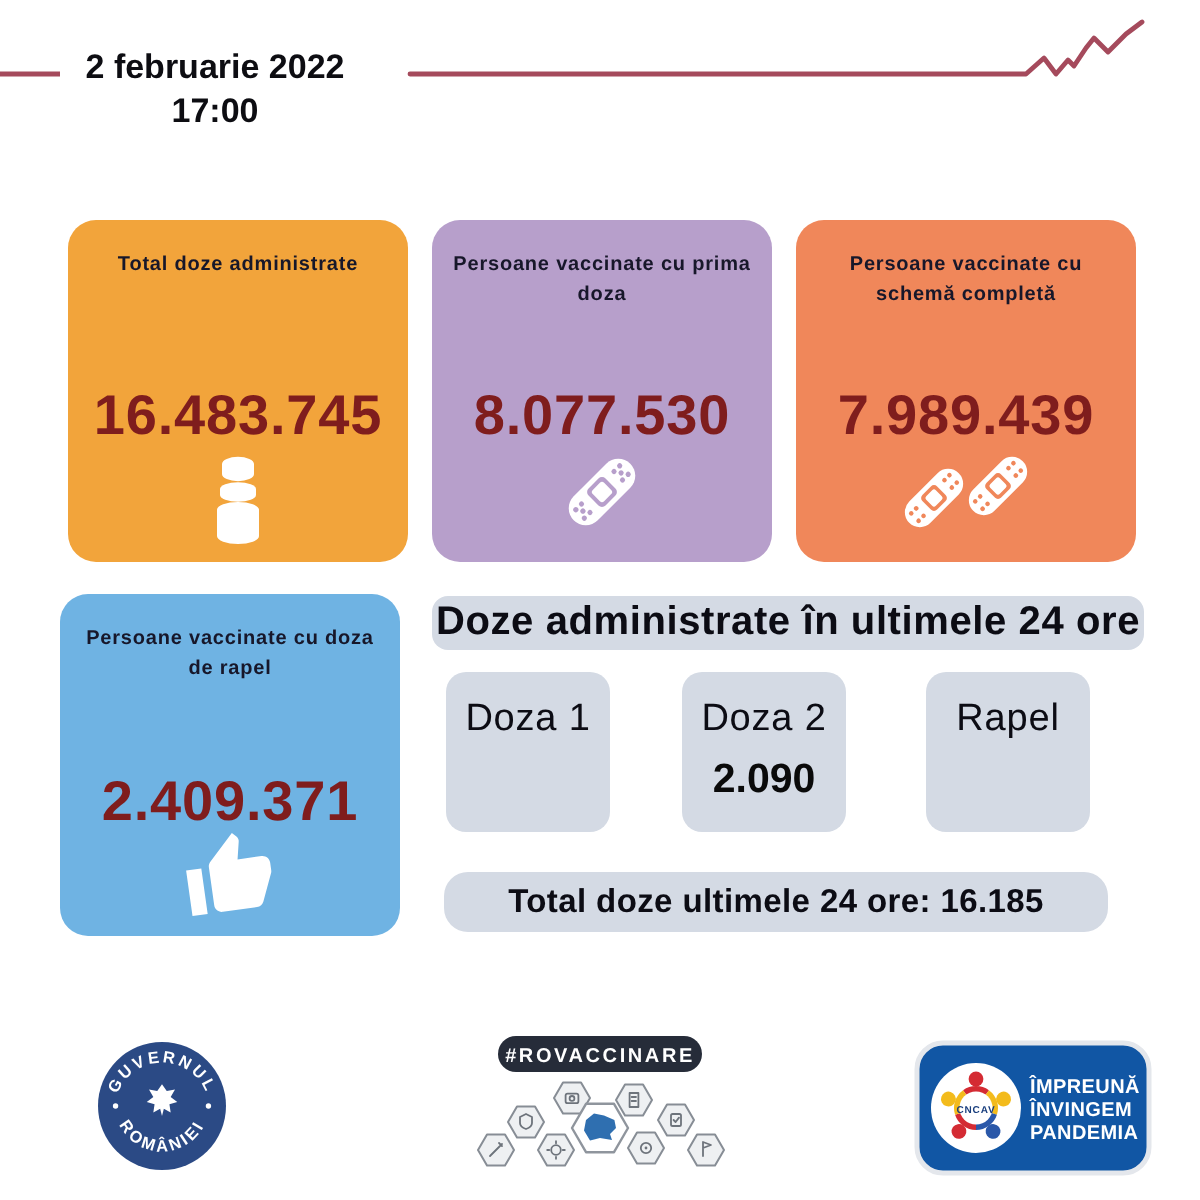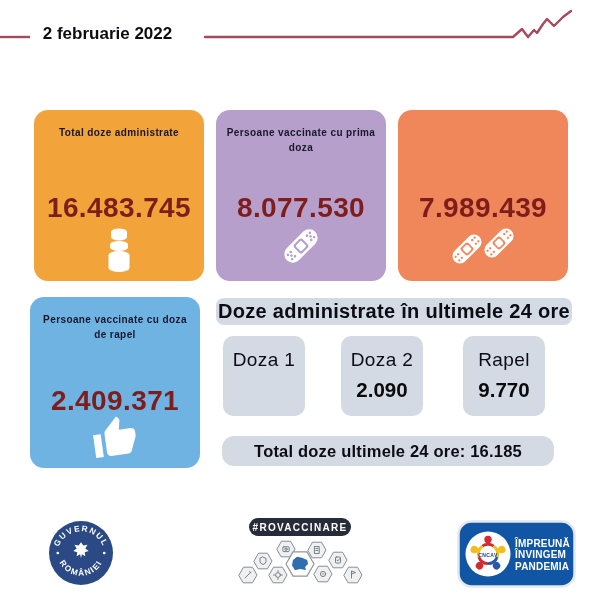--- a/index.html
+++ b/index.html
@@ -46,20 +46,21 @@
 
 <div class="canvas">
 
   <svg class="top-decor" viewBox="0 0 600 70">
     <polyline points="0,37 30,37" fill="none" stroke="#a54a5c" stroke-width="2.4"></polyline>
     <polyline points="205,37 513,37 522,29 528,37 534,30 537,33 543,24 547,19 551,23 554,26 563,17 571,11" fill="none" stroke="#a54a5c" stroke-width="2.4" stroke-linejoin="round" stroke-linecap="round"></polyline>
   </svg>
 
   <div class="date-block">
     <div>2 februarie 2022</div>
+    <div>17:00</div>
   </div>
 
   <div class="stat-card" id="card-total" style="--card-bg: #f2a43b;">
     <div class="card-title">Total doze administrate</div>
     <div class="card-value">16.483.745</div>
     <div class="card-icon">
       <svg width="36" height="48" viewBox="0 0 36 48">
         <g fill="#ffffff">
           <ellipse cx="18" cy="6" rx="8" ry="3.6"></ellipse>
           <rect x="10" y="6" width="16" height="5"></rect>
@@ -95,20 +96,21 @@
             <circle cx="15.5" cy="3" r="1.3"></circle>
               <circle cx="11.5" cy="3" r="1.3"></circle>
             <circle cx="13.5" cy="0" r="1.3"></circle>
           </g>
         </g>
       </svg>
     </div>
   </div>
 
   <div class="stat-card" id="card-full" style="--card-bg: #f0875a;">
+    <div class="card-title">Persoane vaccinate cu schemă completă</div>
     <div class="card-value">7.989.439</div>
     <div class="card-icon">
       <svg width="78" height="56" viewBox="-39 -28 78 56">
         <g transform="translate(-16,3) rotate(-45)">
           <rect x="-17.5" y="-7.5" width="35" height="15" rx="7.5" fill="#ffffff"></rect>
           <rect class="hole" x="-5.2" y="-5.2" width="10.4" height="10.4" rx="2.2"></rect>
           <rect x="-3.4" y="-3.4" width="6.8" height="6.8" rx="1.3" fill="#ffffff"></rect>
           <g class="hole">
             <circle cx="-13.5" cy="-2.6" r="1.15"></circle>
               <circle cx="-10" cy="-2.6" r="1.15"></circle>
@@ -155,21 +157,20 @@
 
   <div class="dose-card" id="dose-1">
     <div class="dose-label">Doza 1</div>
   </div>
   <div class="dose-card" id="dose-2">
     <div class="dose-label">Doza 2</div>
     <div class="dose-value">2.090</div>
   </div>
   <div class="dose-card" id="dose-rapel">
     <div class="dose-label">Rapel</div>
-    <div class="dose-value">9.770</div>
   </div>
 
   <div class="total-bar">Total doze ultimele 24 ore: 16.185</div>
 
   <svg class="footer-logo" id="gov-logo" width="64" height="64" viewBox="0 0 62 62">
     <circle cx="31" cy="31" r="31" fill="#2b4a85"></circle>
     <defs>
       <path id="govTop" d="M8 33 A23 23 0 0 1 54 33"></path>
       <path id="govBottom" d="M8 30 A23 23 0 0 0 54 30"></path>
     </defs>

